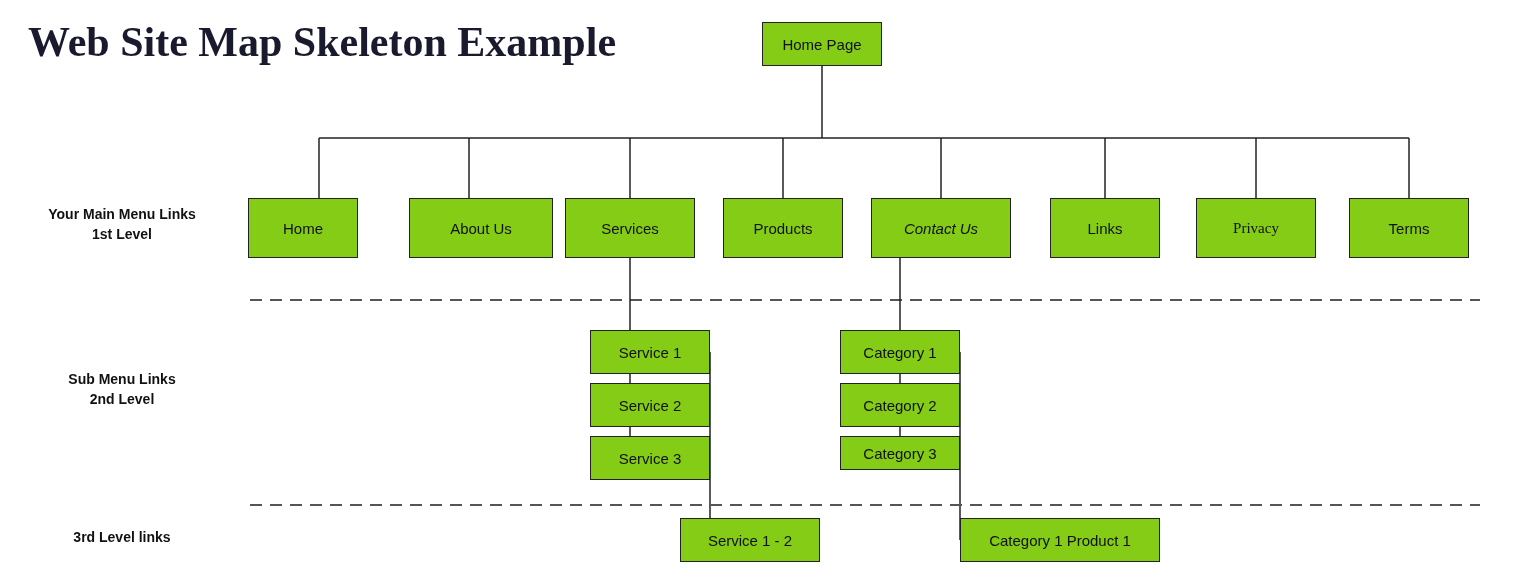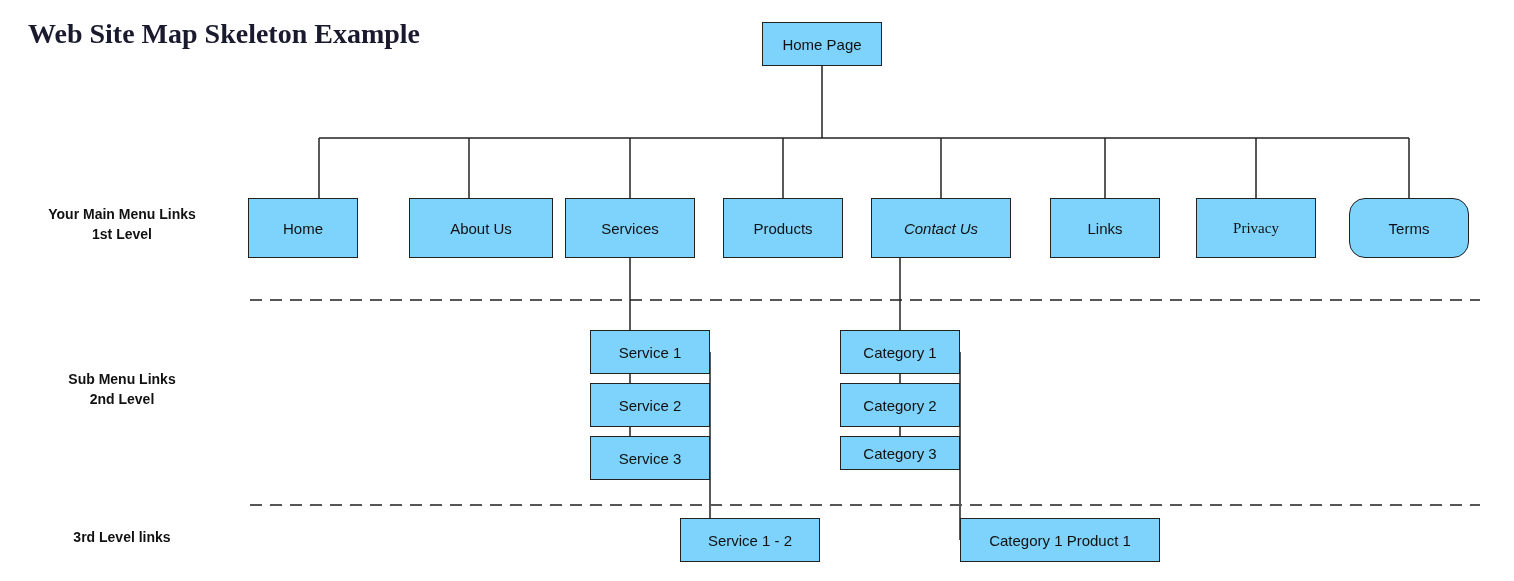--- a/index.html
+++ b/index.html
@@ -9,30 +9,30 @@
       width: 1514px;
       height: 581px;
       overflow: hidden;
       position: relative;
     }
 
     #page-title {
       position: absolute;
       top: 18px;
       left: 28px;
-      font-size: 28px;
+      font-size: 42px;
       font-weight: bold;
       color: #1a1a2e;
       font-family: Georgia, serif;
     }
 
     .node {
       position: absolute;
       border: 1.5px solid #222;
-      background: #7dd3fc;
+      background: #84cc16;
       display: flex;
       align-items: center;
       justify-content: center;
       text-align: center;
       font-size: 15px;
       color: #111;
     }
 
     .label {
       position: absolute;
@@ -113,21 +113,21 @@
 
 <div class="node" style="left:762px;top:22px;width:120px;height:44px;">Home Page</div>
 
 <div class="node" style="left:248px;top:198px;width:110px;height:60px;">Home</div>
 <div class="node" style="left:409px;top:198px;width:144px;height:60px;">About Us</div>
 <div class="node" style="left:565px;top:198px;width:130px;height:60px;">Services</div>
 <div class="node" style="left:723px;top:198px;width:120px;height:60px;">Products</div>
 <div class="node" style="left:871px;top:198px;width:140px;height:60px;font-style:italic;">Contact Us</div>
 <div class="node" style="left:1050px;top:198px;width:110px;height:60px;">Links</div>
 <div class="node" style="left:1196px;top:198px;width:120px;height:60px;font-family:Liberation Serif, serif;">Privacy</div>
-<div class="node" style="left:1349px;top:198px;width:120px;height:60px;border-radius:16px;">Terms</div>
+<div class="node" style="left:1349px;top:198px;width:120px;height:60px;">Terms</div>
 
 <div class="node" style="left:590px;top:330px;width:120px;height:44px;">Service 1</div>
 <div class="node" style="left:590px;top:383px;width:120px;height:44px;">Service 2</div>
 <div class="node" style="left:590px;top:436px;width:120px;height:44px;">Service 3</div>
 
 <div class="node" style="left:840px;top:330px;width:120px;height:44px;">Category 1</div>
 <div class="node" style="left:840px;top:383px;width:120px;height:44px;">Category 2</div>
 <div class="node" style="left:840px;top:436px;width:120px;height:34px;">Category 3</div>
 
 <div class="node" style="left:680px;top:518px;width:140px;height:44px;">Service 1 - 2</div>

